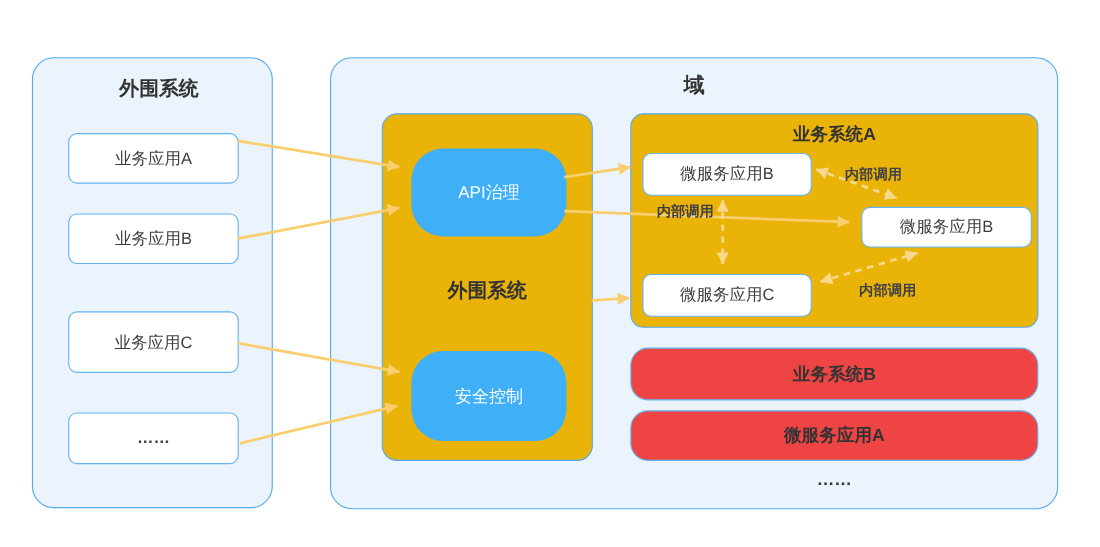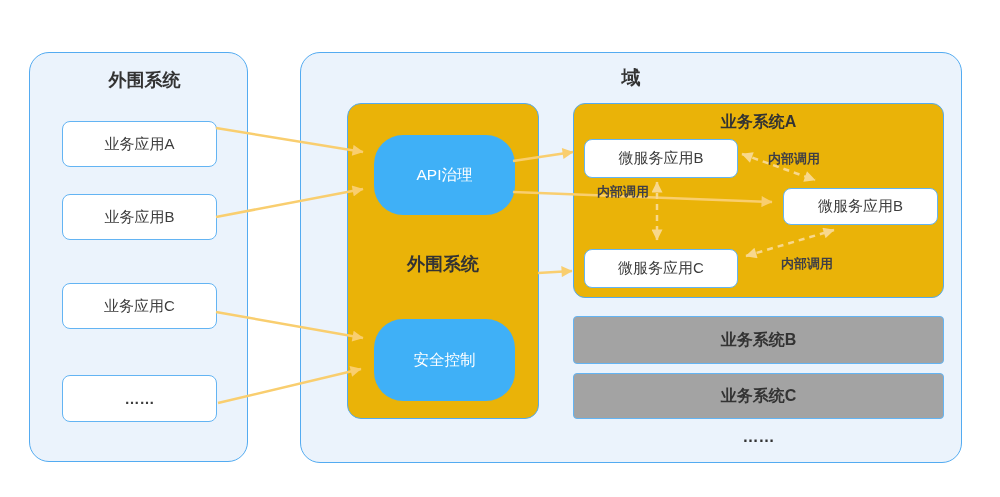--- a/index.html
+++ b/index.html
@@ -19,21 +19,21 @@
   .panel{position:absolute;background:var(--panel-bg);border:1.5px solid var(--panel-border);border-radius:20px;}
   .panel-title{position:absolute;left:0;right:0;text-align:center;font-weight:bold;color:var(--text-dark);}
 
   .white-box{position:absolute;background:#eab308;border:1.5px solid var(--panel-border);padding-left:20px;}
   .node{position:absolute;background:#ffffff;border:1.5px solid var(--node-border);border-radius:8px;
         display:flex;align-items:center;justify-content:center;
         font-size:15px;color:var(--text-node);}
   .blue-node{position:absolute;background:var(--accent-fill);border-radius:29px;border:none;
         display:flex;align-items:center;justify-content:center;
         font-size:15.5px;color:#ffffff;}
-  .wide-node{position:absolute;background:#a3a3a3;border:1.5px solid var(--node-border);border-radius:4px;
+  .wide-node{position:absolute;background:#ef4444;border:1.5px solid var(--node-border);border-radius:16px;
         display:flex;align-items:center;justify-content:center;
         font-size:16px;font-weight:bold;color:var(--text-dark);}
   .sub-title{position:absolute;left:0;right:0;text-align:center;font-weight:bold;color:var(--text-dark);}
 
   .edge-label{position:absolute;font-size:13px;font-weight:bold;color:#3F3F46;white-space:nowrap;z-index:7;}
   .ellipsis-text{position:absolute;text-align:center;font-size:16px;font-weight:bold;color:var(--text-dark);}
 
   svg.arrows{position:absolute;left:0;top:0;z-index:6;pointer-events:none;}
   .ln-solid{stroke:var(--arrow-solid);stroke-width:2.5;fill:none;}
   .ln-dash{stroke:var(--arrow-dashed);stroke-width:2.5;fill:none;stroke-dasharray:6 5;}
@@ -42,42 +42,42 @@
 </style>
 </head>
 <body>
 
 <div class="canvas">
 
   <section class="panel" style="left:29px;top:52px;width:219px;height:410px;">
     <h2 class="panel-title" style="top:15px;font-size:18px;margin-left:12px;">外围系统</h2>
     <div class="node" style="left:32px;top:68px;width:155px;height:46px;">业务应用A</div>
     <div class="node" style="left:32px;top:141px;width:155px;height:46px;">业务应用B</div>
-    <div class="node" style="left:32px;top:230px;width:155px;height:46px;">业务应用C</div>
+    <div class="node" style="left:32px;top:230px;width:155px;height:56px;">业务应用C</div>
     <div class="node" style="left:32px;top:322px;width:155px;height:47px;font-weight:bold;">……</div>
   </section>
 
   <section class="panel" style="left:300px;top:52px;width:662px;height:411px;">
     <h2 class="panel-title" style="top:12px;font-size:19px;">域</h2>
 
     <div class="white-box" style="left:46px;top:50px;width:192px;height:316px;border-radius:14px;">
       <div class="blue-node" style="left:26px;top:31px;width:141px;height:80px;">API治理</div>
       <div class="sub-title" style="top:148px;font-size:18px;">外围系统</div>
       <div class="blue-node" style="left:26px;top:215px;width:141px;height:82px;">安全控制</div>
     </div>
 
     <div class="white-box" style="left:272px;top:50px;width:371px;height:195px;border-radius:12px;">
       <div class="sub-title" style="top:8px;font-size:16px;">业务系统A</div>
       <div class="node" style="left:10px;top:35px;width:154px;height:39px;">微服务应用B</div>
       <div class="node" style="left:10px;top:145px;width:154px;height:39px;">微服务应用C</div>
       <div class="node" style="left:209px;top:84px;width:155px;height:37px;">微服务应用B</div>
     </div>
 
     <div class="wide-node" style="left:272px;top:263px;width:371px;height:48px;">业务系统B</div>
-    <div class="wide-node" style="left:272px;top:320px;width:371px;height:46px;">业务系统C</div>
+    <div class="wide-node" style="left:272px;top:320px;width:371px;height:46px;">微服务应用A</div>
     <div class="ellipsis-text" style="left:272px;top:375px;width:371px;">……</div>
   </section>
 
   <svg class="arrows" width="1000" height="497" viewBox="0 0 1000 497">
     <defs>
       <marker id="ah-solid" viewBox="0 0 10 10" refX="9.5" refY="5" markerWidth="13" markerHeight="11" markerUnits="userSpaceOnUse" orient="auto">
         <path d="M0,0 L10,5 L0,10 Z" class="mk-solid"></path>
       </marker>
       <marker id="ah-dash" viewBox="0 0 10 10" refX="9.5" refY="5" markerWidth="13" markerHeight="11" markerUnits="userSpaceOnUse" orient="auto-start-reverse">
         <path d="M0,0 L10,5 L0,10 Z" class="mk-dash"></path>

